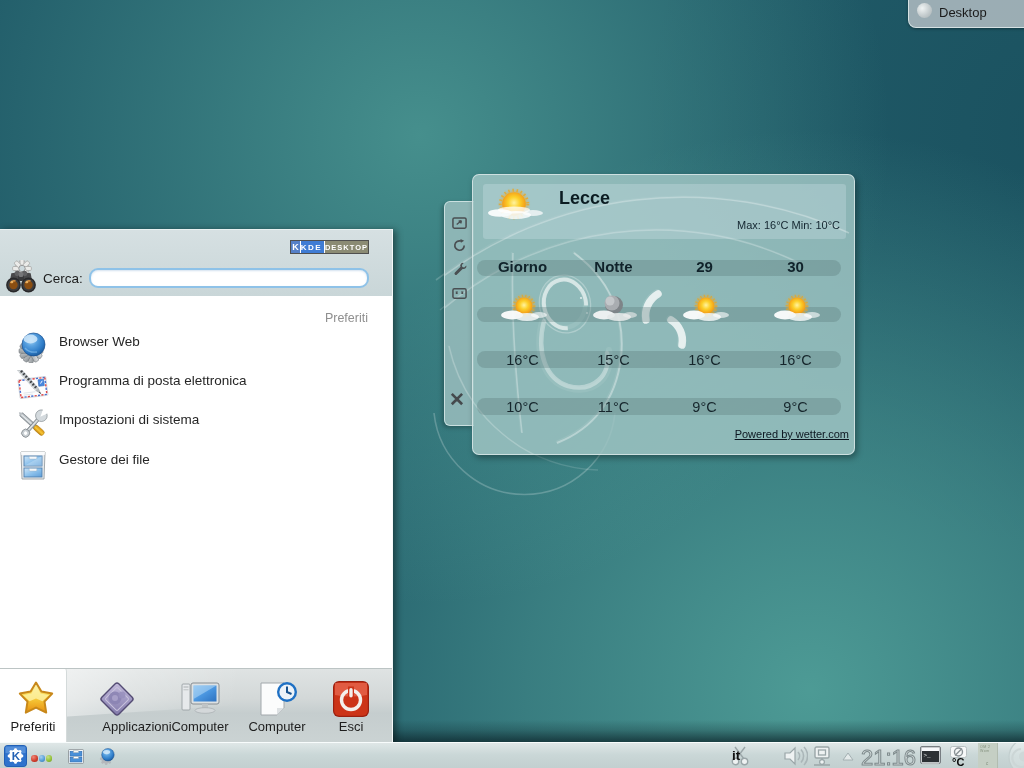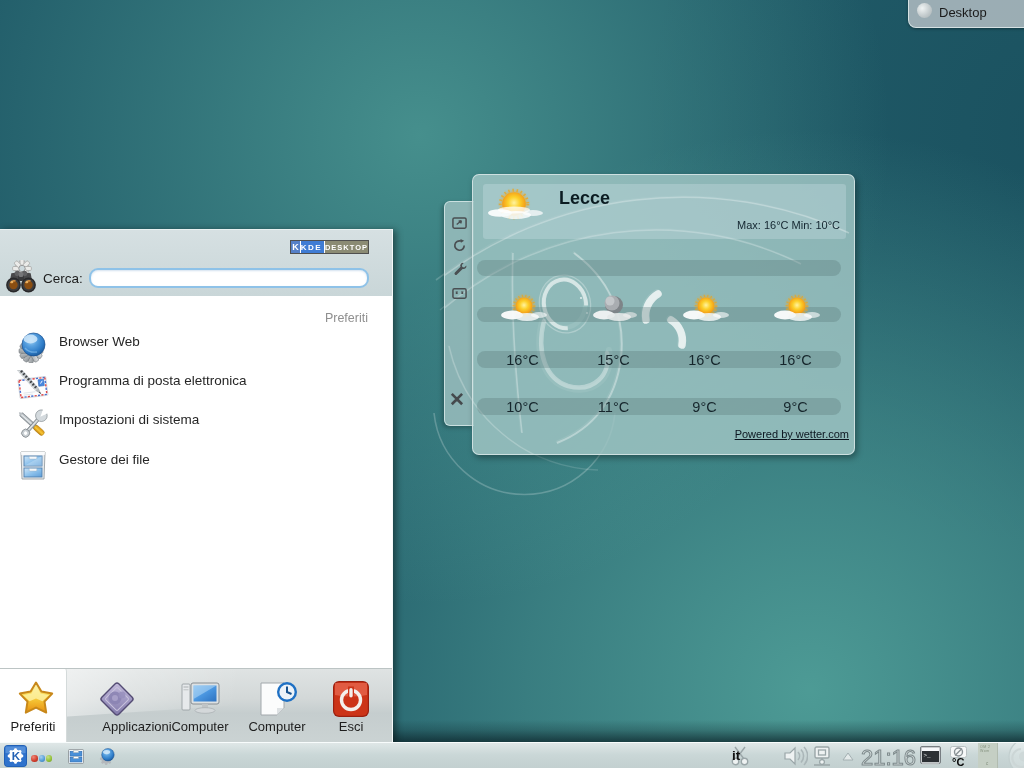--- a/index.html
+++ b/index.html
@@ -164,20 +164,26 @@
       <circle cx="26" cy="16" r="11.8" fill="url(#sunbig)"></circle>
       <ellipse cx="12" cy="25" rx="12" ry="3.8" fill="#ffffff" opacity="0.9"></ellipse>
       <ellipse cx="28" cy="27" rx="15" ry="4" fill="#f6fafa" opacity="0.88"></ellipse>
       <ellipse cx="45" cy="25" rx="10" ry="3" fill="#fff" opacity="0.7"></ellipse>
       <ellipse cx="26" cy="22" rx="16" ry="3.4" fill="#fff" opacity="0.75"></ellipse>
     </svg>
     <div id="wlecce">Lecce</div>
     <div id="wmaxmin">Max: 16°C Min: 10°C</div>
 
     <div class="wband" style="top:85px;height:16px;"></div>
+    <div class="wrow" style="top:83px;font-size:15px;font-weight:bold;color:#10222a;">
+      <div class="wcell">Giorno</div>
+        <div class="wcell">Notte</div>
+        <div class="wcell">29</div>
+        <div class="wcell">30</div>
+    </div>
 
     <div class="wband" style="top:132px;height:15px;"></div>
     <div class="wrow" style="top:118px;">
       <div class="wcell"><svg width="52" height="32" viewBox="0 0 52 32">
         <circle cx="27" cy="13" r="10.5" fill="#f6a81c" opacity="0.5" filter="url(#blur2)"></circle>
         <circle cx="27" cy="13" r="10.2" fill="none" stroke="#f0a414" stroke-width="2.4" stroke-dasharray="1.2 2.3" opacity="0.65"></circle>
         <circle cx="27" cy="13" r="8.5" fill="url(#sunbig)"></circle>
         <ellipse cx="15" cy="22" rx="11" ry="4.4" fill="#fff" opacity="0.92"></ellipse>
         <ellipse cx="30" cy="24" rx="12" ry="4" fill="#f2f6f6" opacity="0.85"></ellipse>
         <ellipse cx="42" cy="22" rx="8" ry="3" fill="#fff" opacity="0.6"></ellipse>

